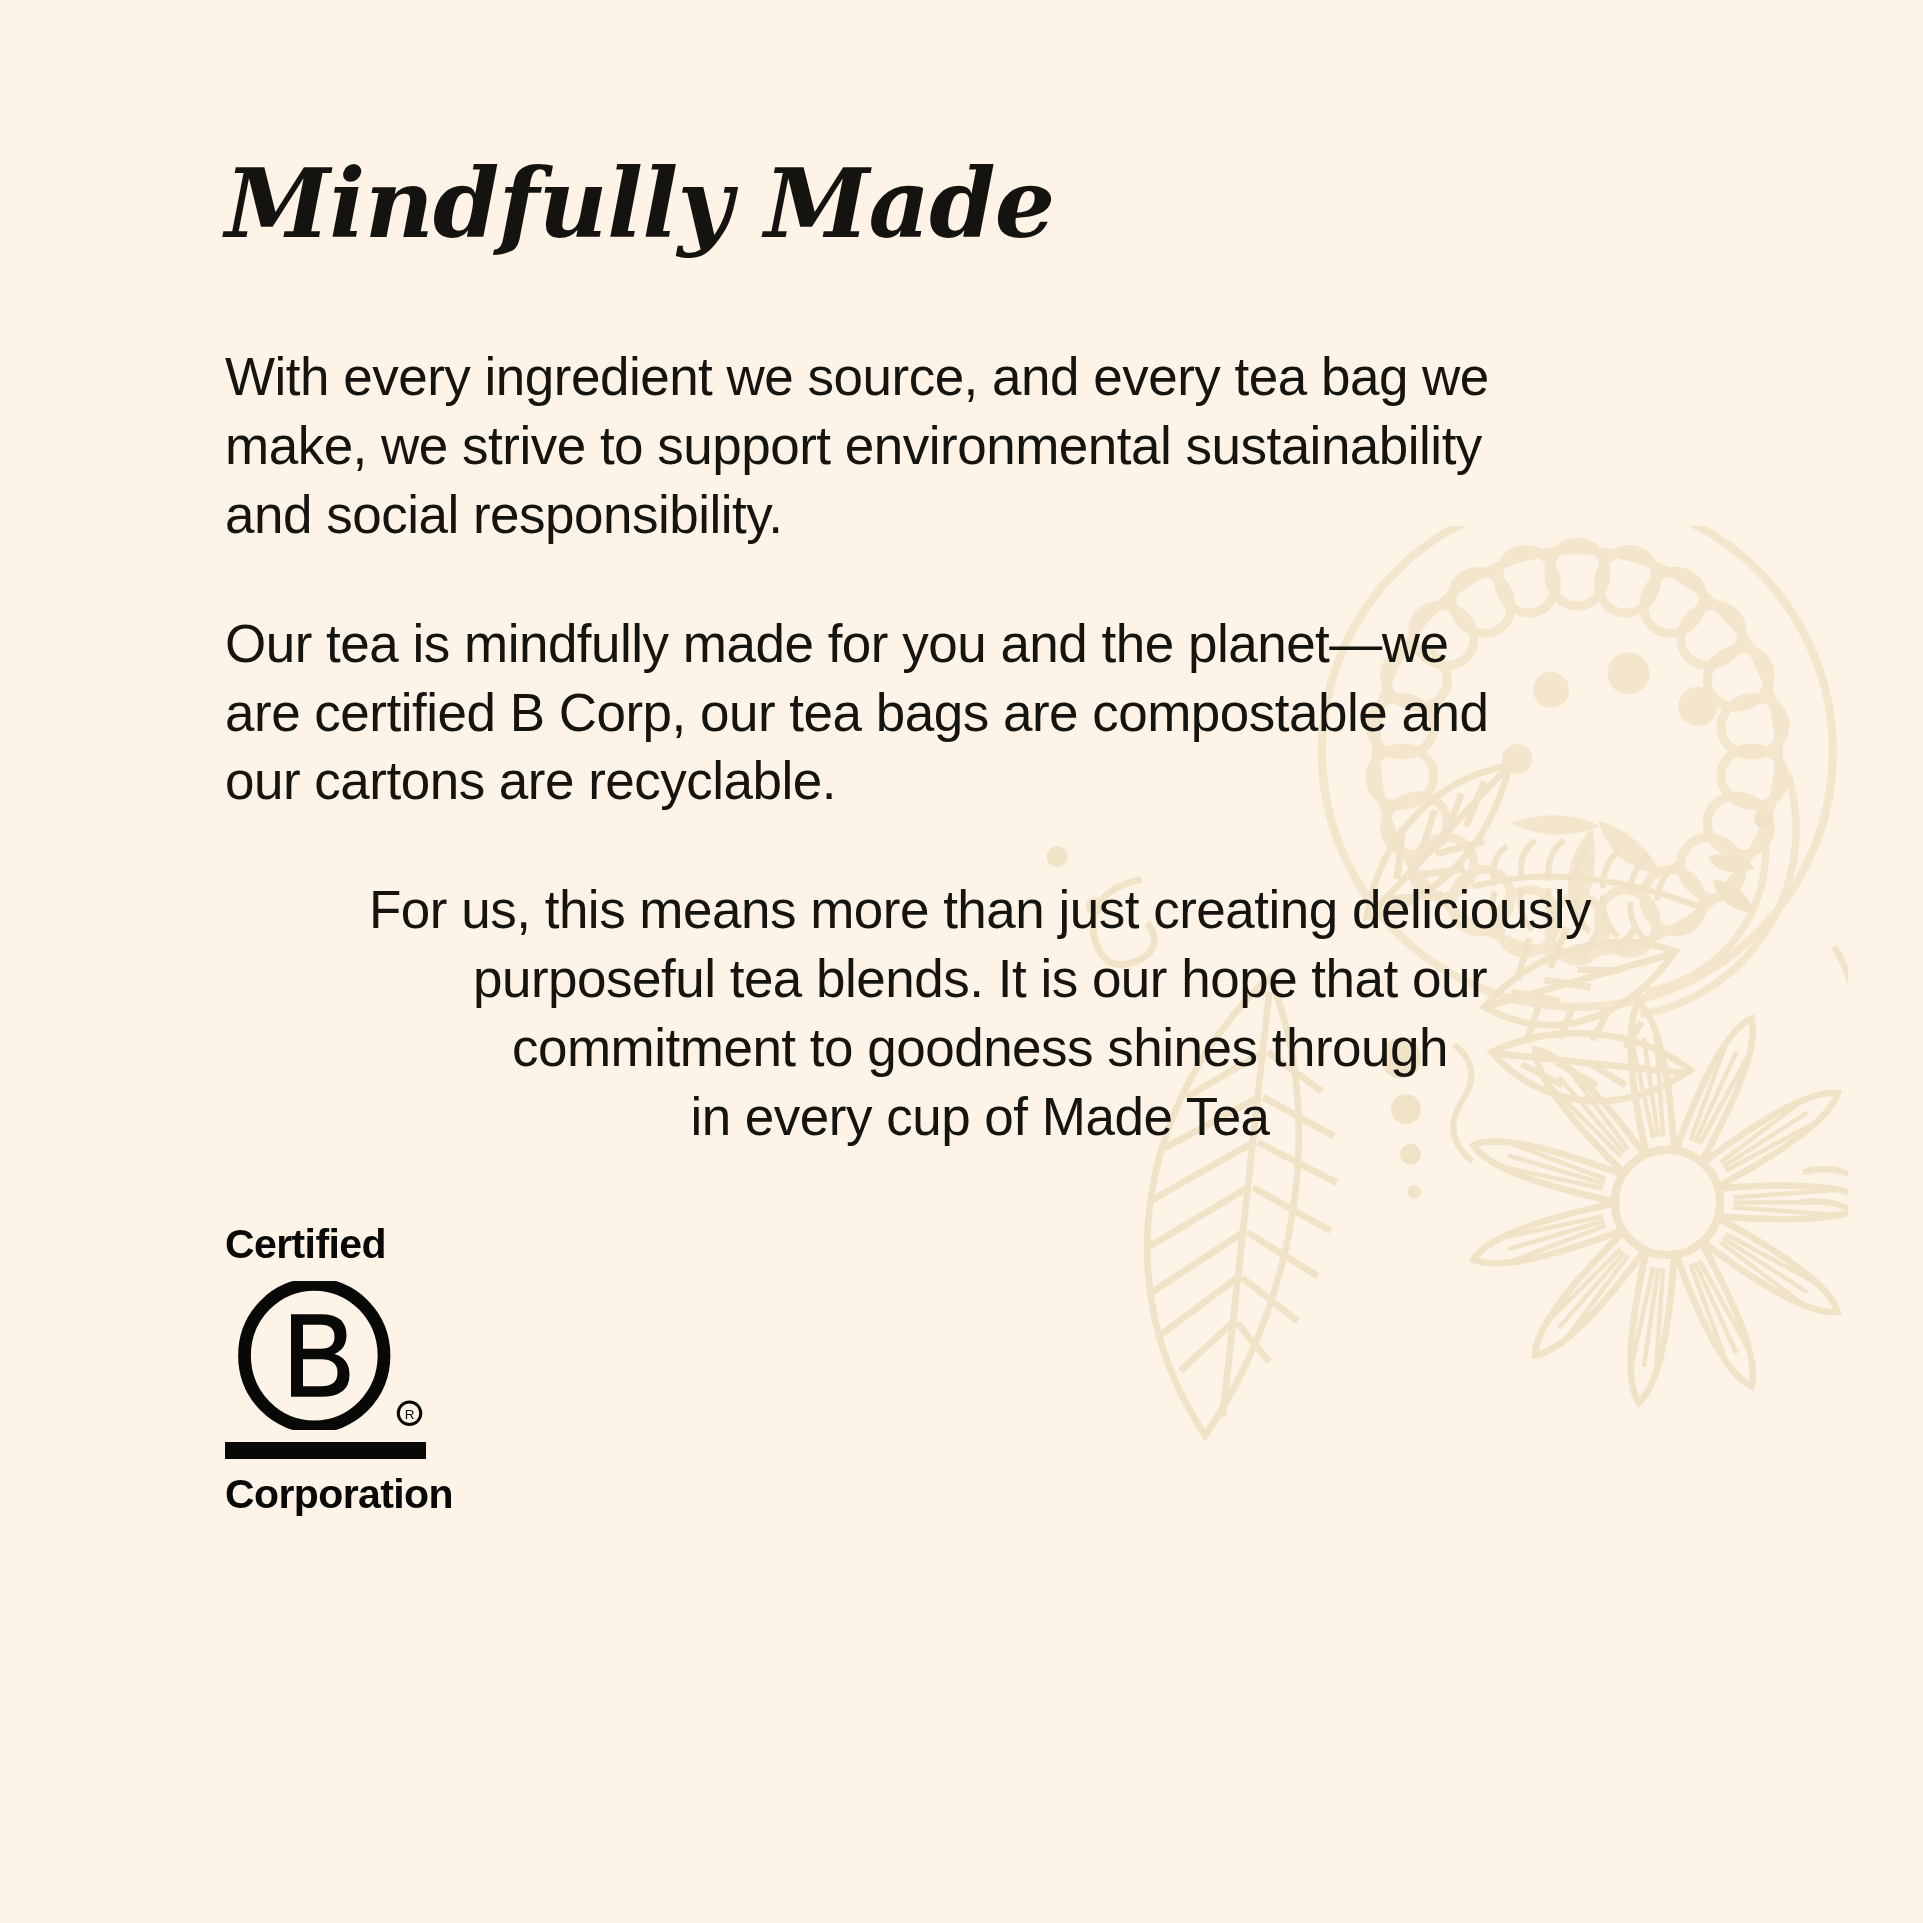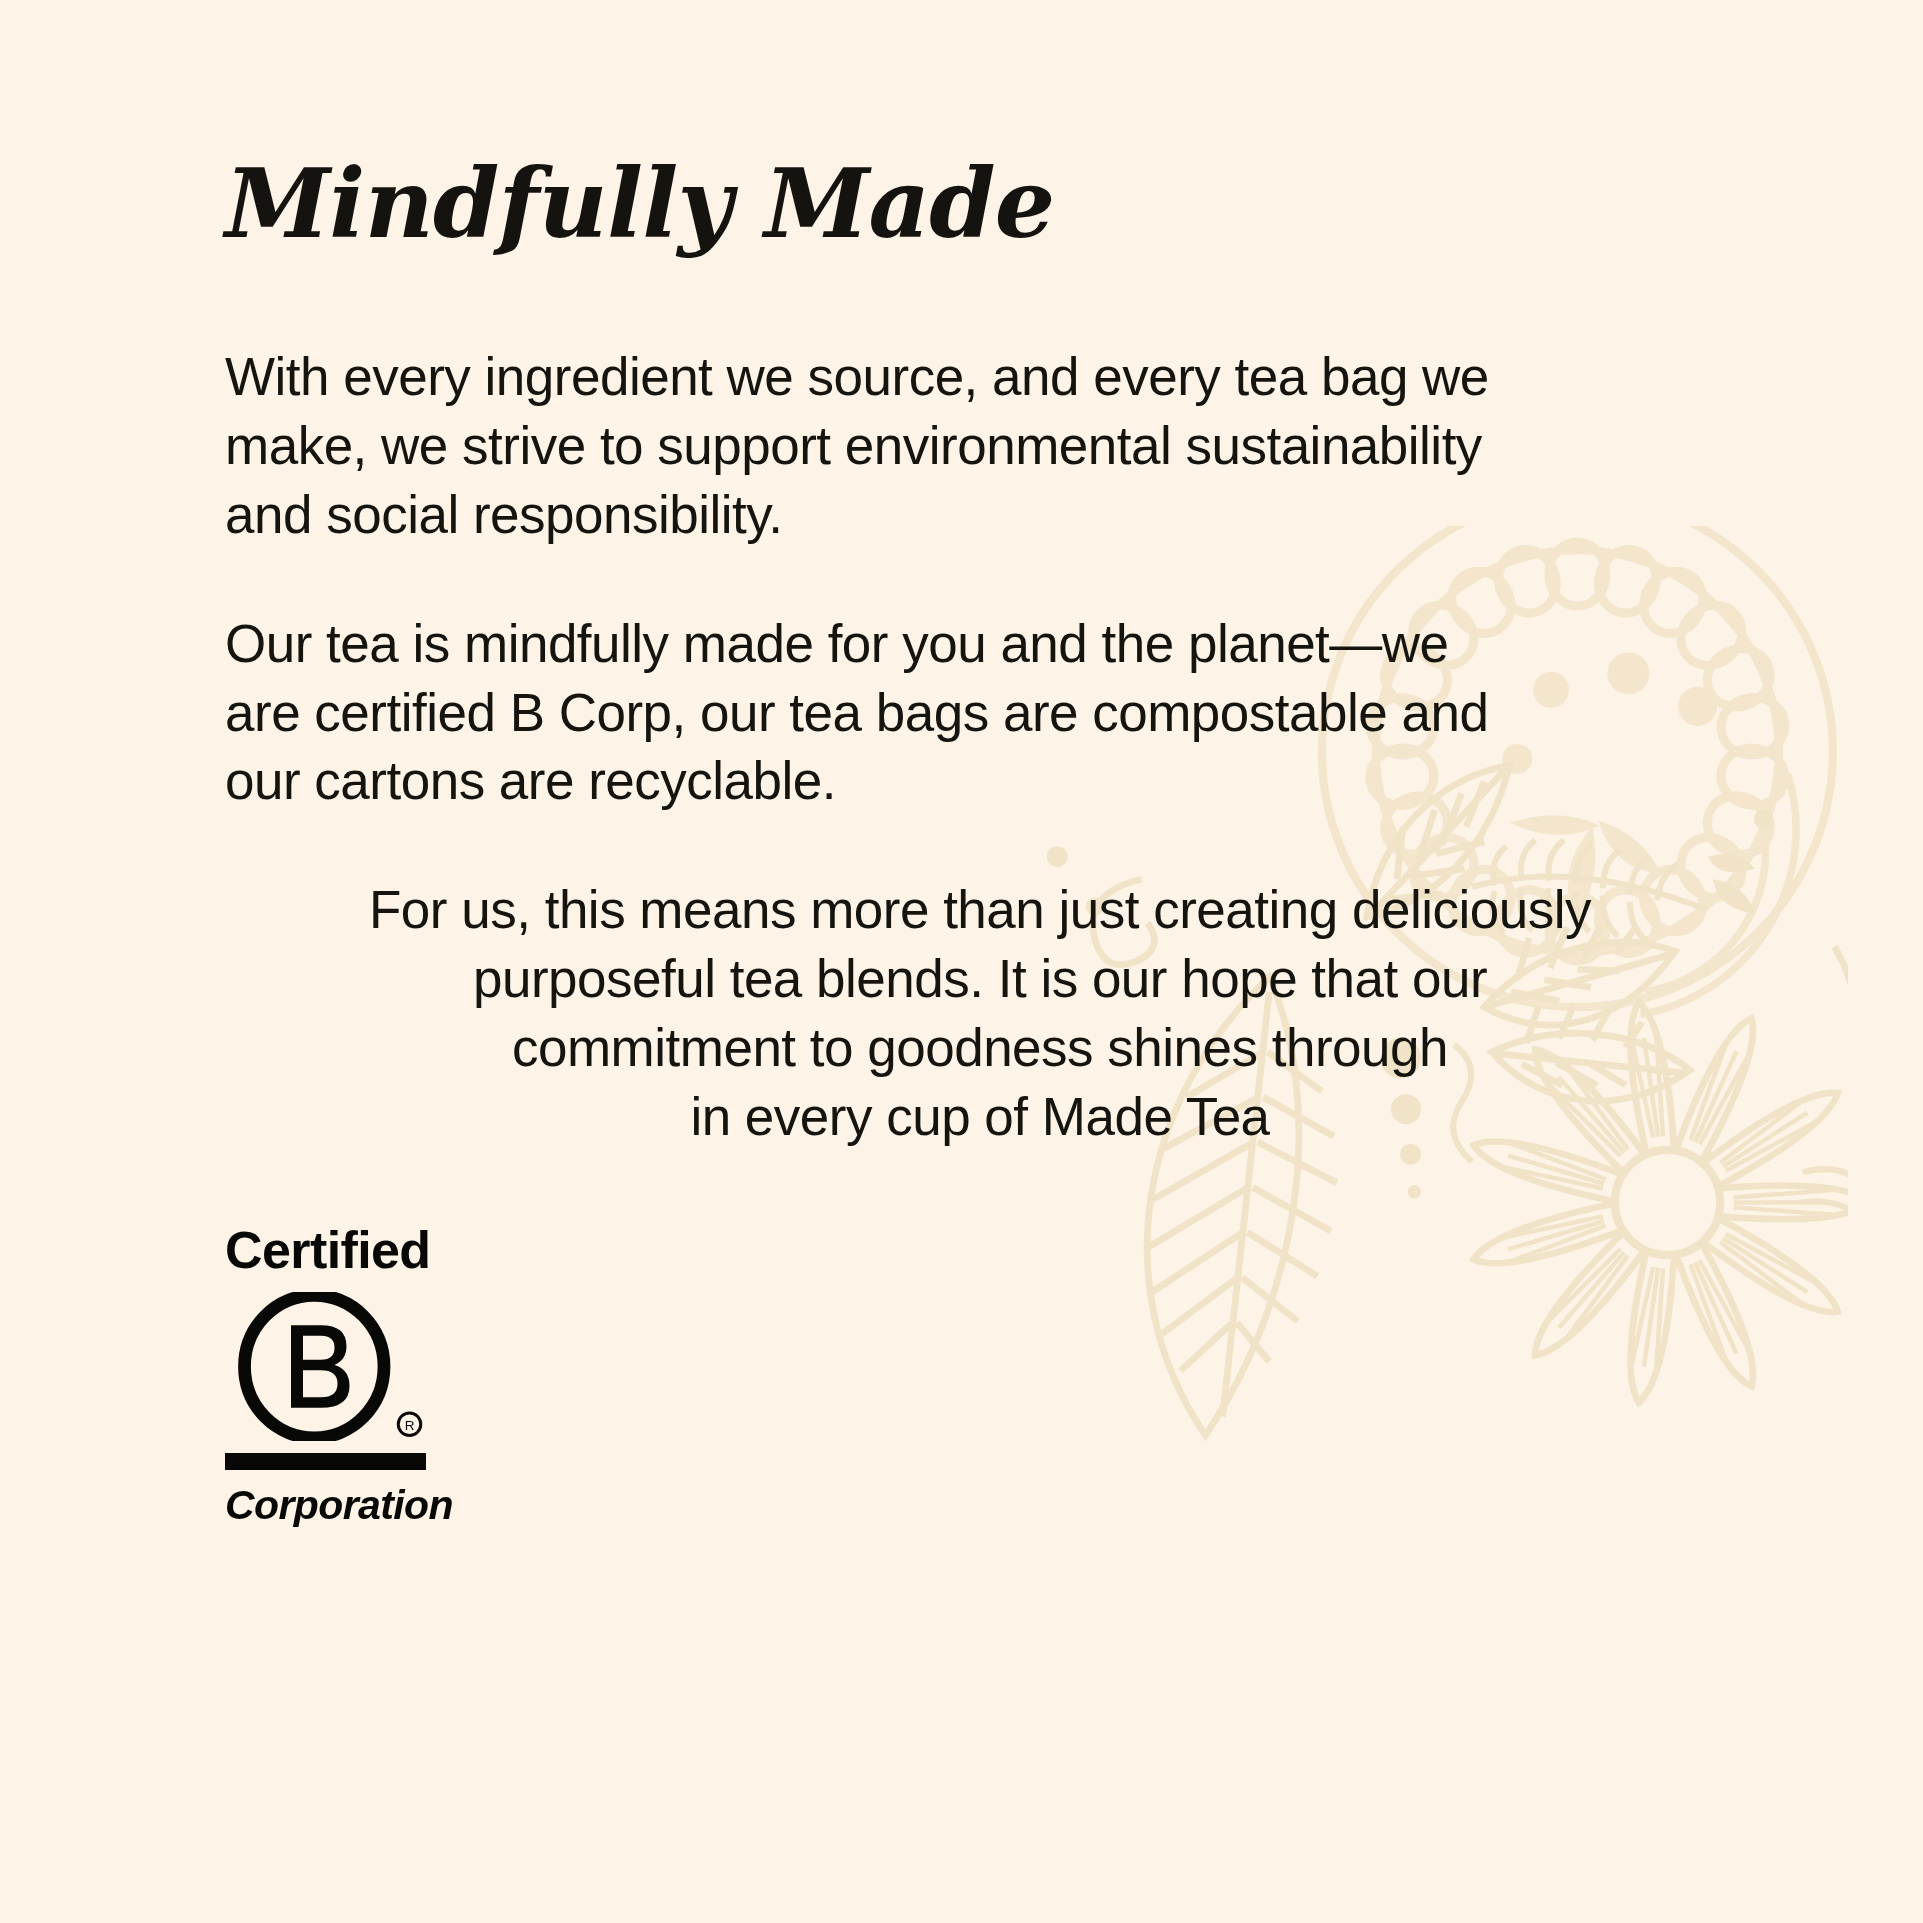--- a/index.html
+++ b/index.html
@@ -71,21 +71,21 @@
 
   .body-para .ln { display:block; white-space:nowrap; }
 
   
   #bcorp {
     margin-top:72px;
     width:201px;
     position:relative;
   }
   #bcorp-certified {
-    font-size:52px;
+    font-size:41px;
     font-weight:700;
     letter-spacing:-0.6px;
     color:#080807;
     line-height:1;
     margin-bottom:16.5px;
   }
   #bcorp-mark {
     width:201px; height:149px;
     position:relative;
   }
@@ -95,21 +95,20 @@
     background:#080807;
     margin-top:12px;
   }
   #bcorp-corporation {
     font-size:41px;
     font-weight:700;
     letter-spacing:-0.6px;
     color:#080807;
     line-height:1;
     margin-top:15px;
-    font-style:italic;
   }
 </style>
 </head>
 <body>
 
 <div id="canvas">
 
   <div id="ornament">
     <svg viewBox="0 0 1300 1300" xmlns="http://www.w3.org/2000/svg">
       <defs>

